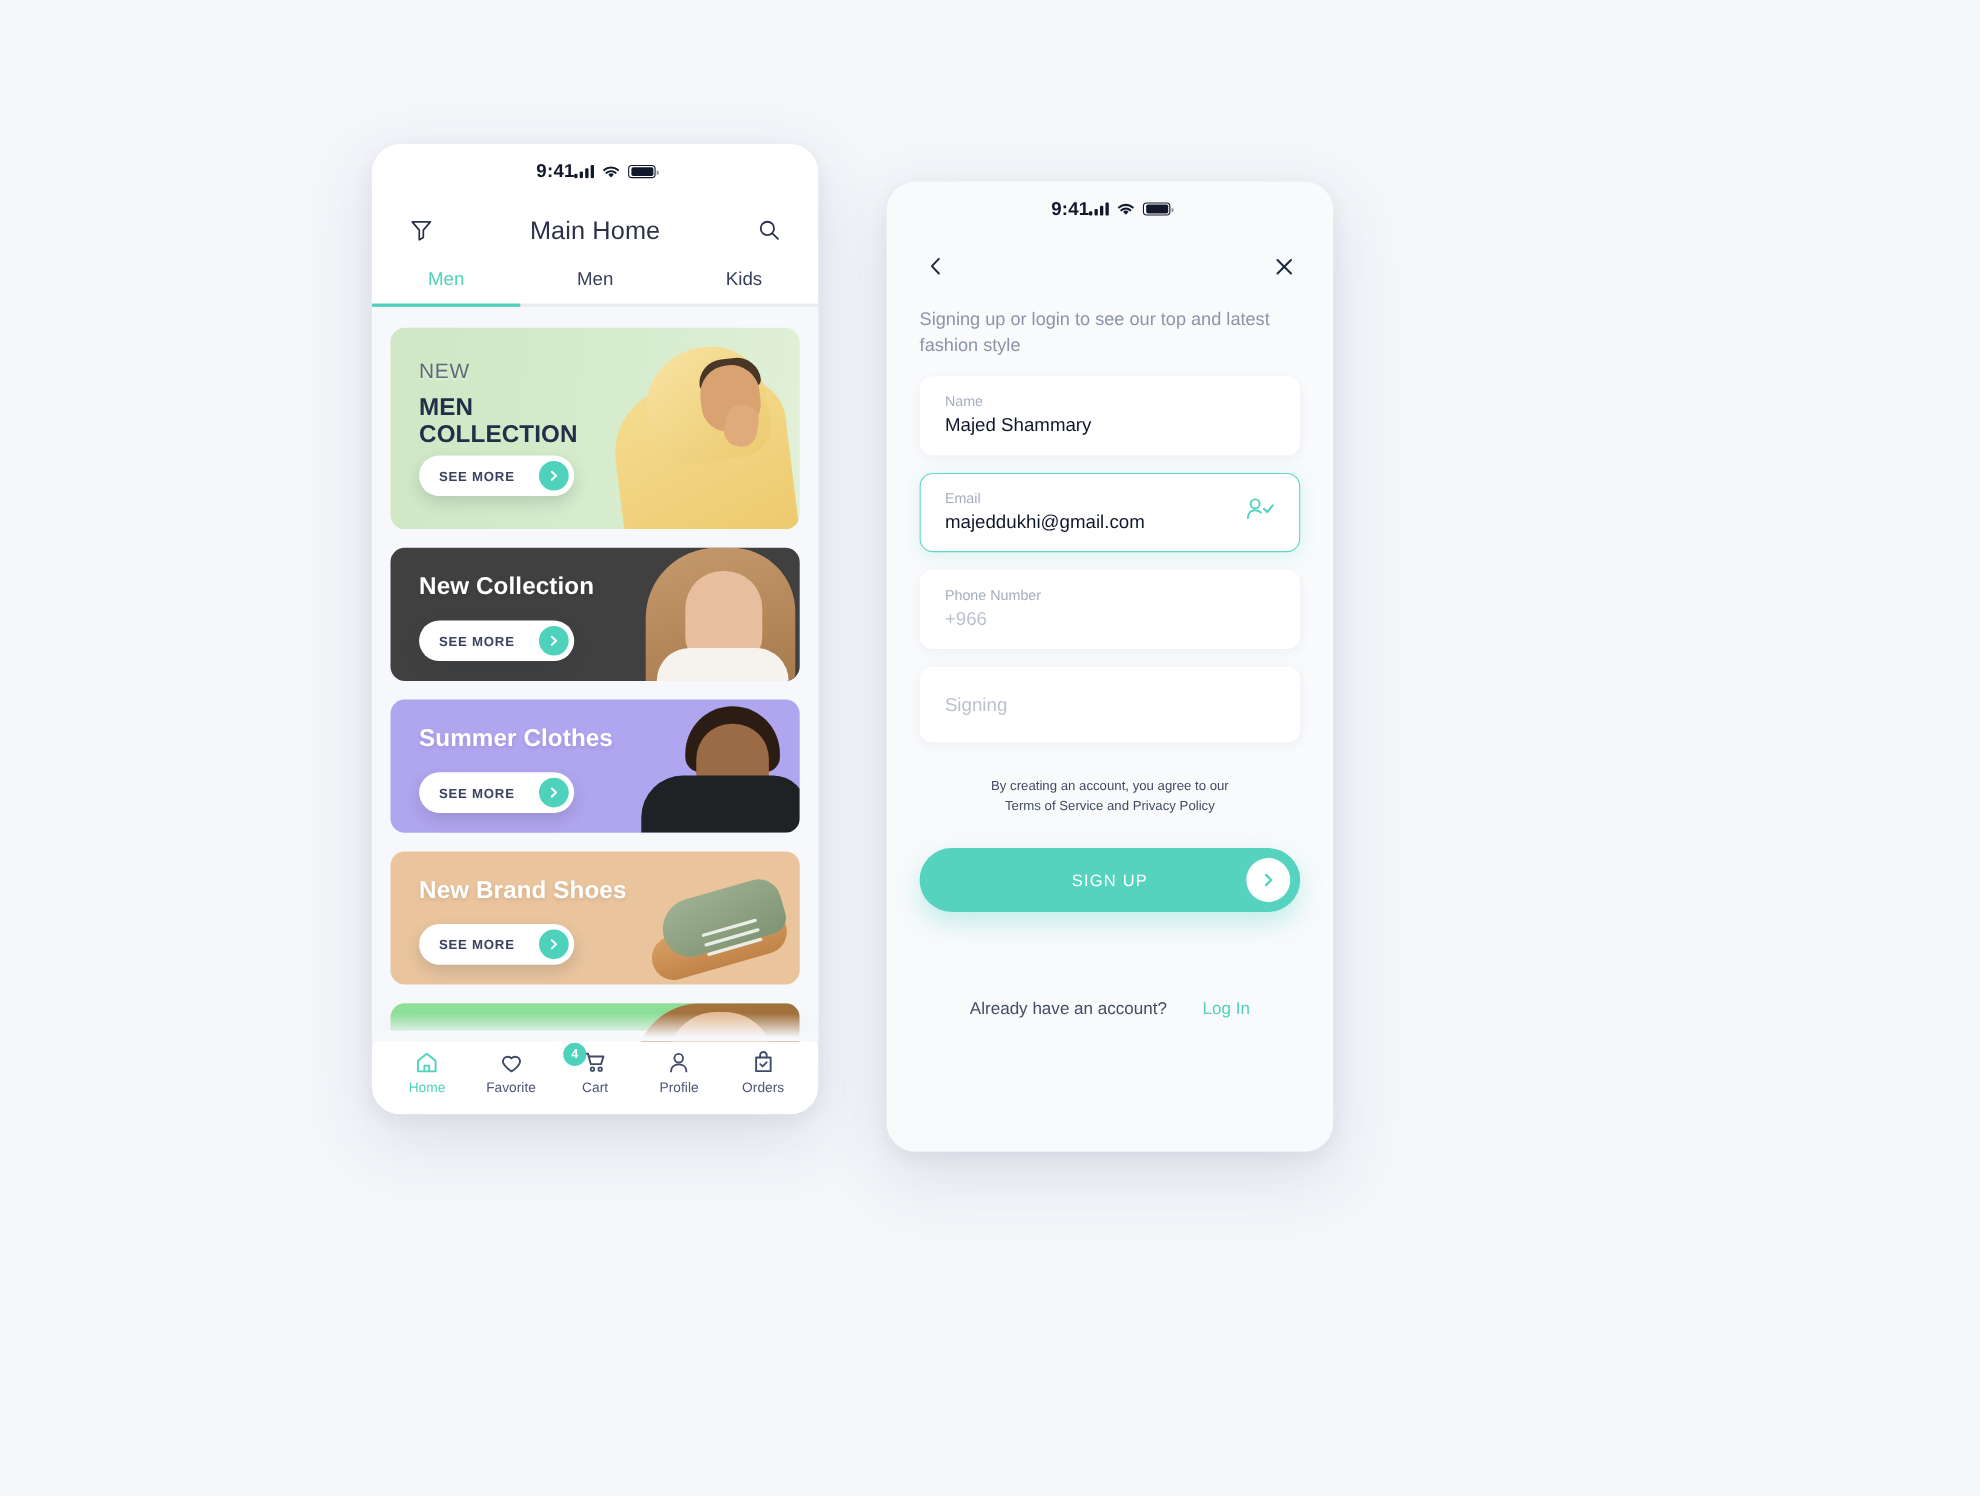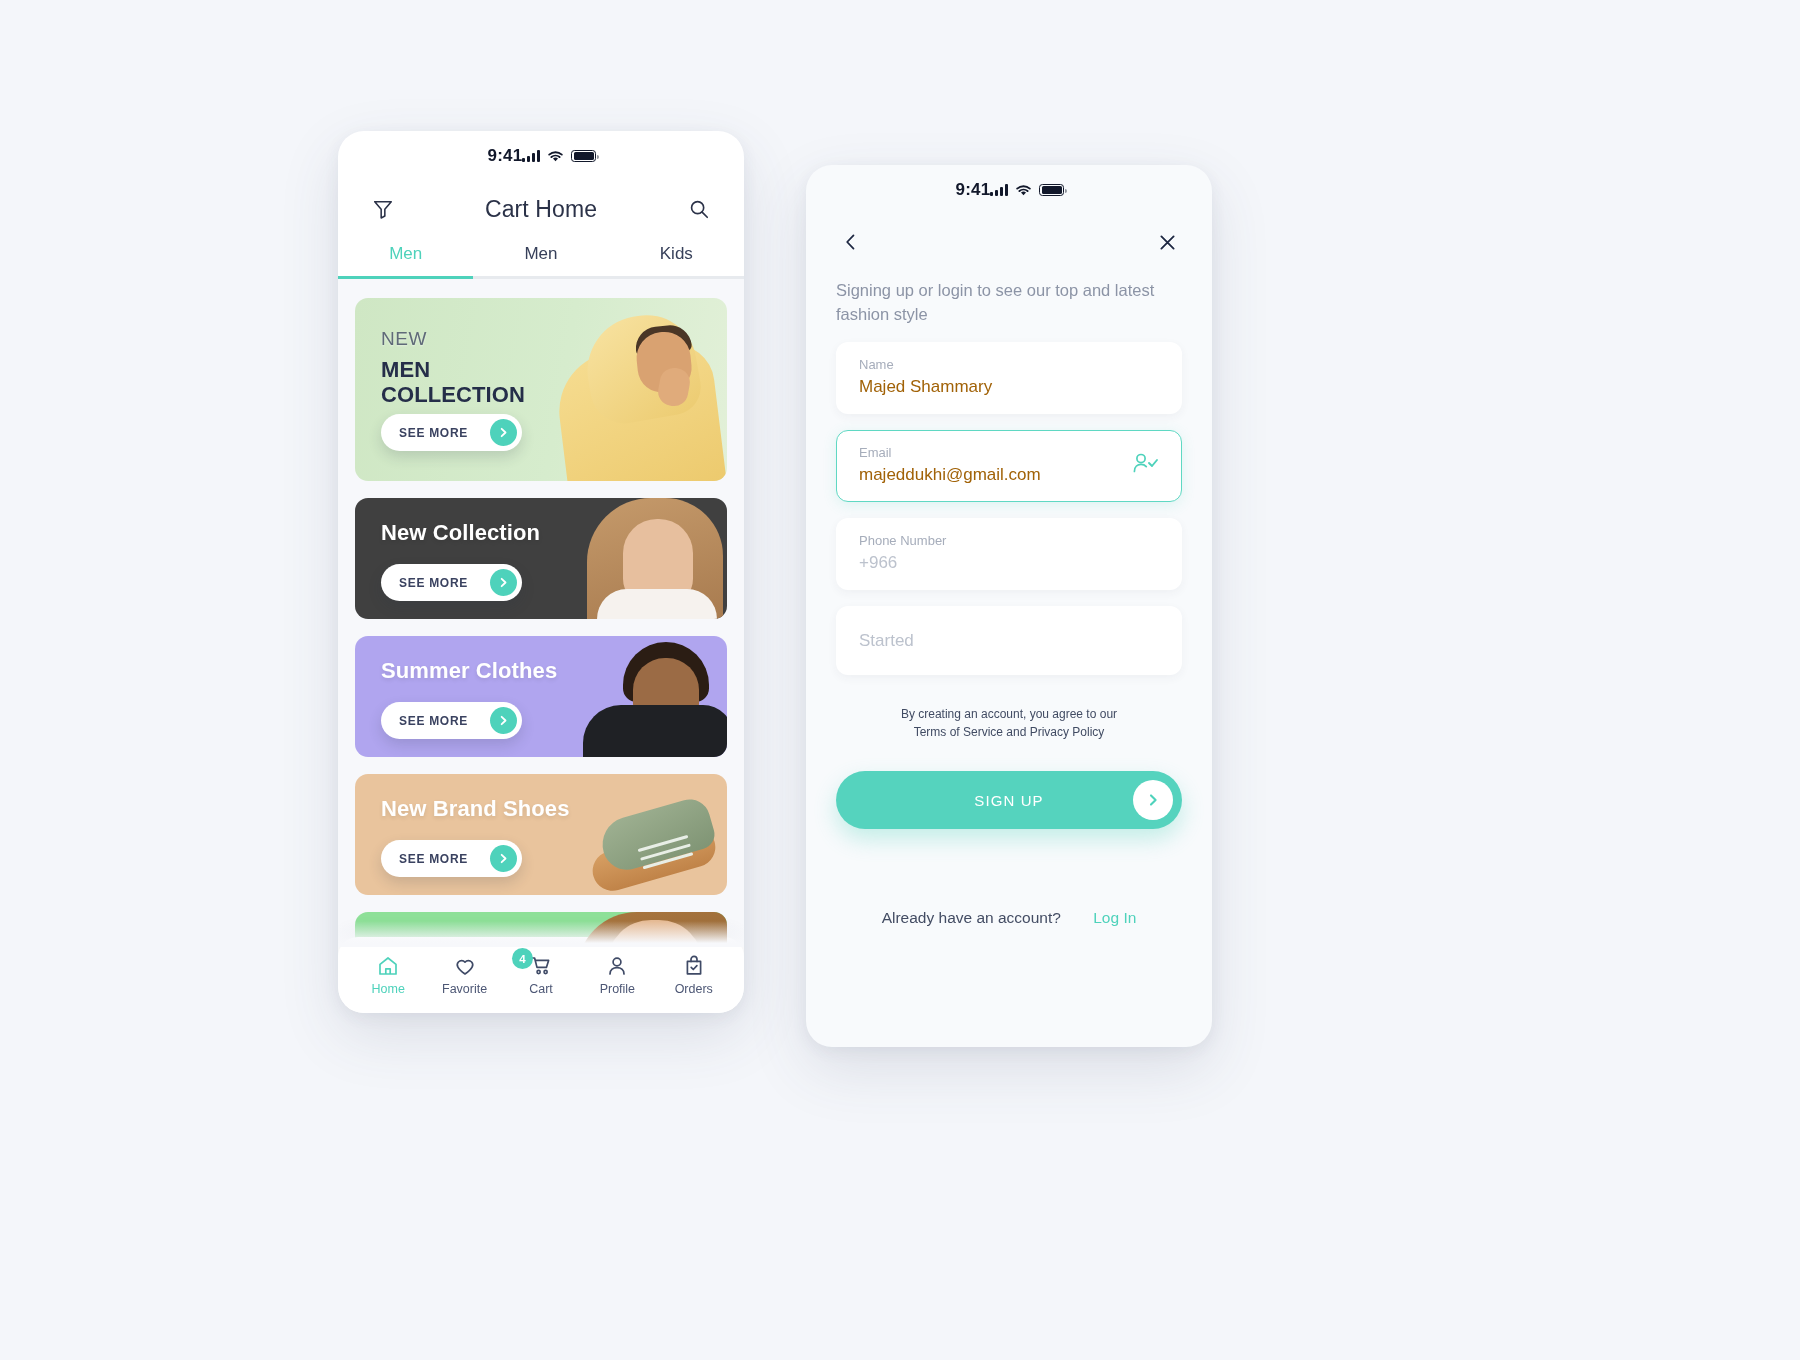--- a/index.html
+++ b/index.html
@@ -210,21 +210,21 @@
   .su-title { font-size: 31px; font-weight: bold; color: #1e2742; margin-top: 22px; letter-spacing: -.2px; }
   .su-sub { font-size: 16.5px; color: #8c94a6; line-height: 1.46; margin-top: 9px; }
   .field {
     background: #fff; border-radius: 12px; margin-top: 16px;
     padding: 14px 22px 16px; min-height: 69px;
     box-shadow: 0 3px 10px rgba(50,60,85,.05);
     border: 1.6px solid transparent; position: relative;
   }
   .field.focused { border-color: #5fd8c3; box-shadow: 0 3px 14px rgba(79,210,187,.16); }
   .field .f-label { font-size: 13px; color: #a6adbb; }
-  .field .f-value { font-size: 17px; color: #a16207; margin-top: 5px; }
+  .field .f-value { font-size: 17px; color: #0f172a; margin-top: 5px; }
   .field .f-value.placeholder { color: #bcc2cd; }
   .field .f-only-placeholder { font-size: 17px; color: #bcc2cd; padding-top: 10px; }
   .verify-icon { position: absolute; right: 22px; top: 50%; transform: translateY(-50%); }
   .terms {
     text-align: center; font-size: 12px; color: #414b63;
     line-height: 1.5; margin-top: 30px;
   }
   .signup-btn {
     margin-top: 30px; height: 58px; border-radius: 30px; background: #55d3be;
     display: flex; align-items: center; justify-content: center; position: relative;
@@ -264,21 +264,21 @@
           </div>
       </div>
     </div>
 
     <div class="topbar">
       <div class="icon-btn">
         <svg width="22" height="22" viewBox="0 0 24 24">
           <path d="M3 4 h18 l-7 8.2 v7.4 l-4 2.2 v-9.6 Z" fill="none" stroke="#2b3248" stroke-width="1.7" stroke-linejoin="round"></path>
         </svg>
       </div>
-      <h1>Cart Home</h1>
+      <h1>Main Home</h1>
       <div class="icon-btn">
         <svg width="22" height="22" viewBox="0 0 24 24">
           <circle cx="10.5" cy="10.5" r="6.6" fill="none" stroke="#2b3248" stroke-width="1.8"></circle>
           <path d="M15.4 15.4 L21 21" stroke="#2b3248" stroke-width="1.8" stroke-linecap="round"></path>
         </svg>
       </div>
     </div>
 
     <div class="tabs">
       <div class="tab active">Men</div>
@@ -470,21 +470,21 @@
           </svg>
         </div>
       </div>
 
       <div class="field">
         <div class="f-label">Phone Number</div>
         <div class="f-value placeholder">+966</div>
       </div>
 
       <div class="field">
-        <div class="f-only-placeholder">Started</div>
+        <div class="f-only-placeholder">Signing</div>
       </div>
 
       <div class="terms">
         <div>By creating an account, you agree to our</div>
         <div>Terms of Service and Privacy Policy</div>
       </div>
 
       <div class="signup-btn">
         <div class="txt">SIGN UP</div>
         <div class="circ">

